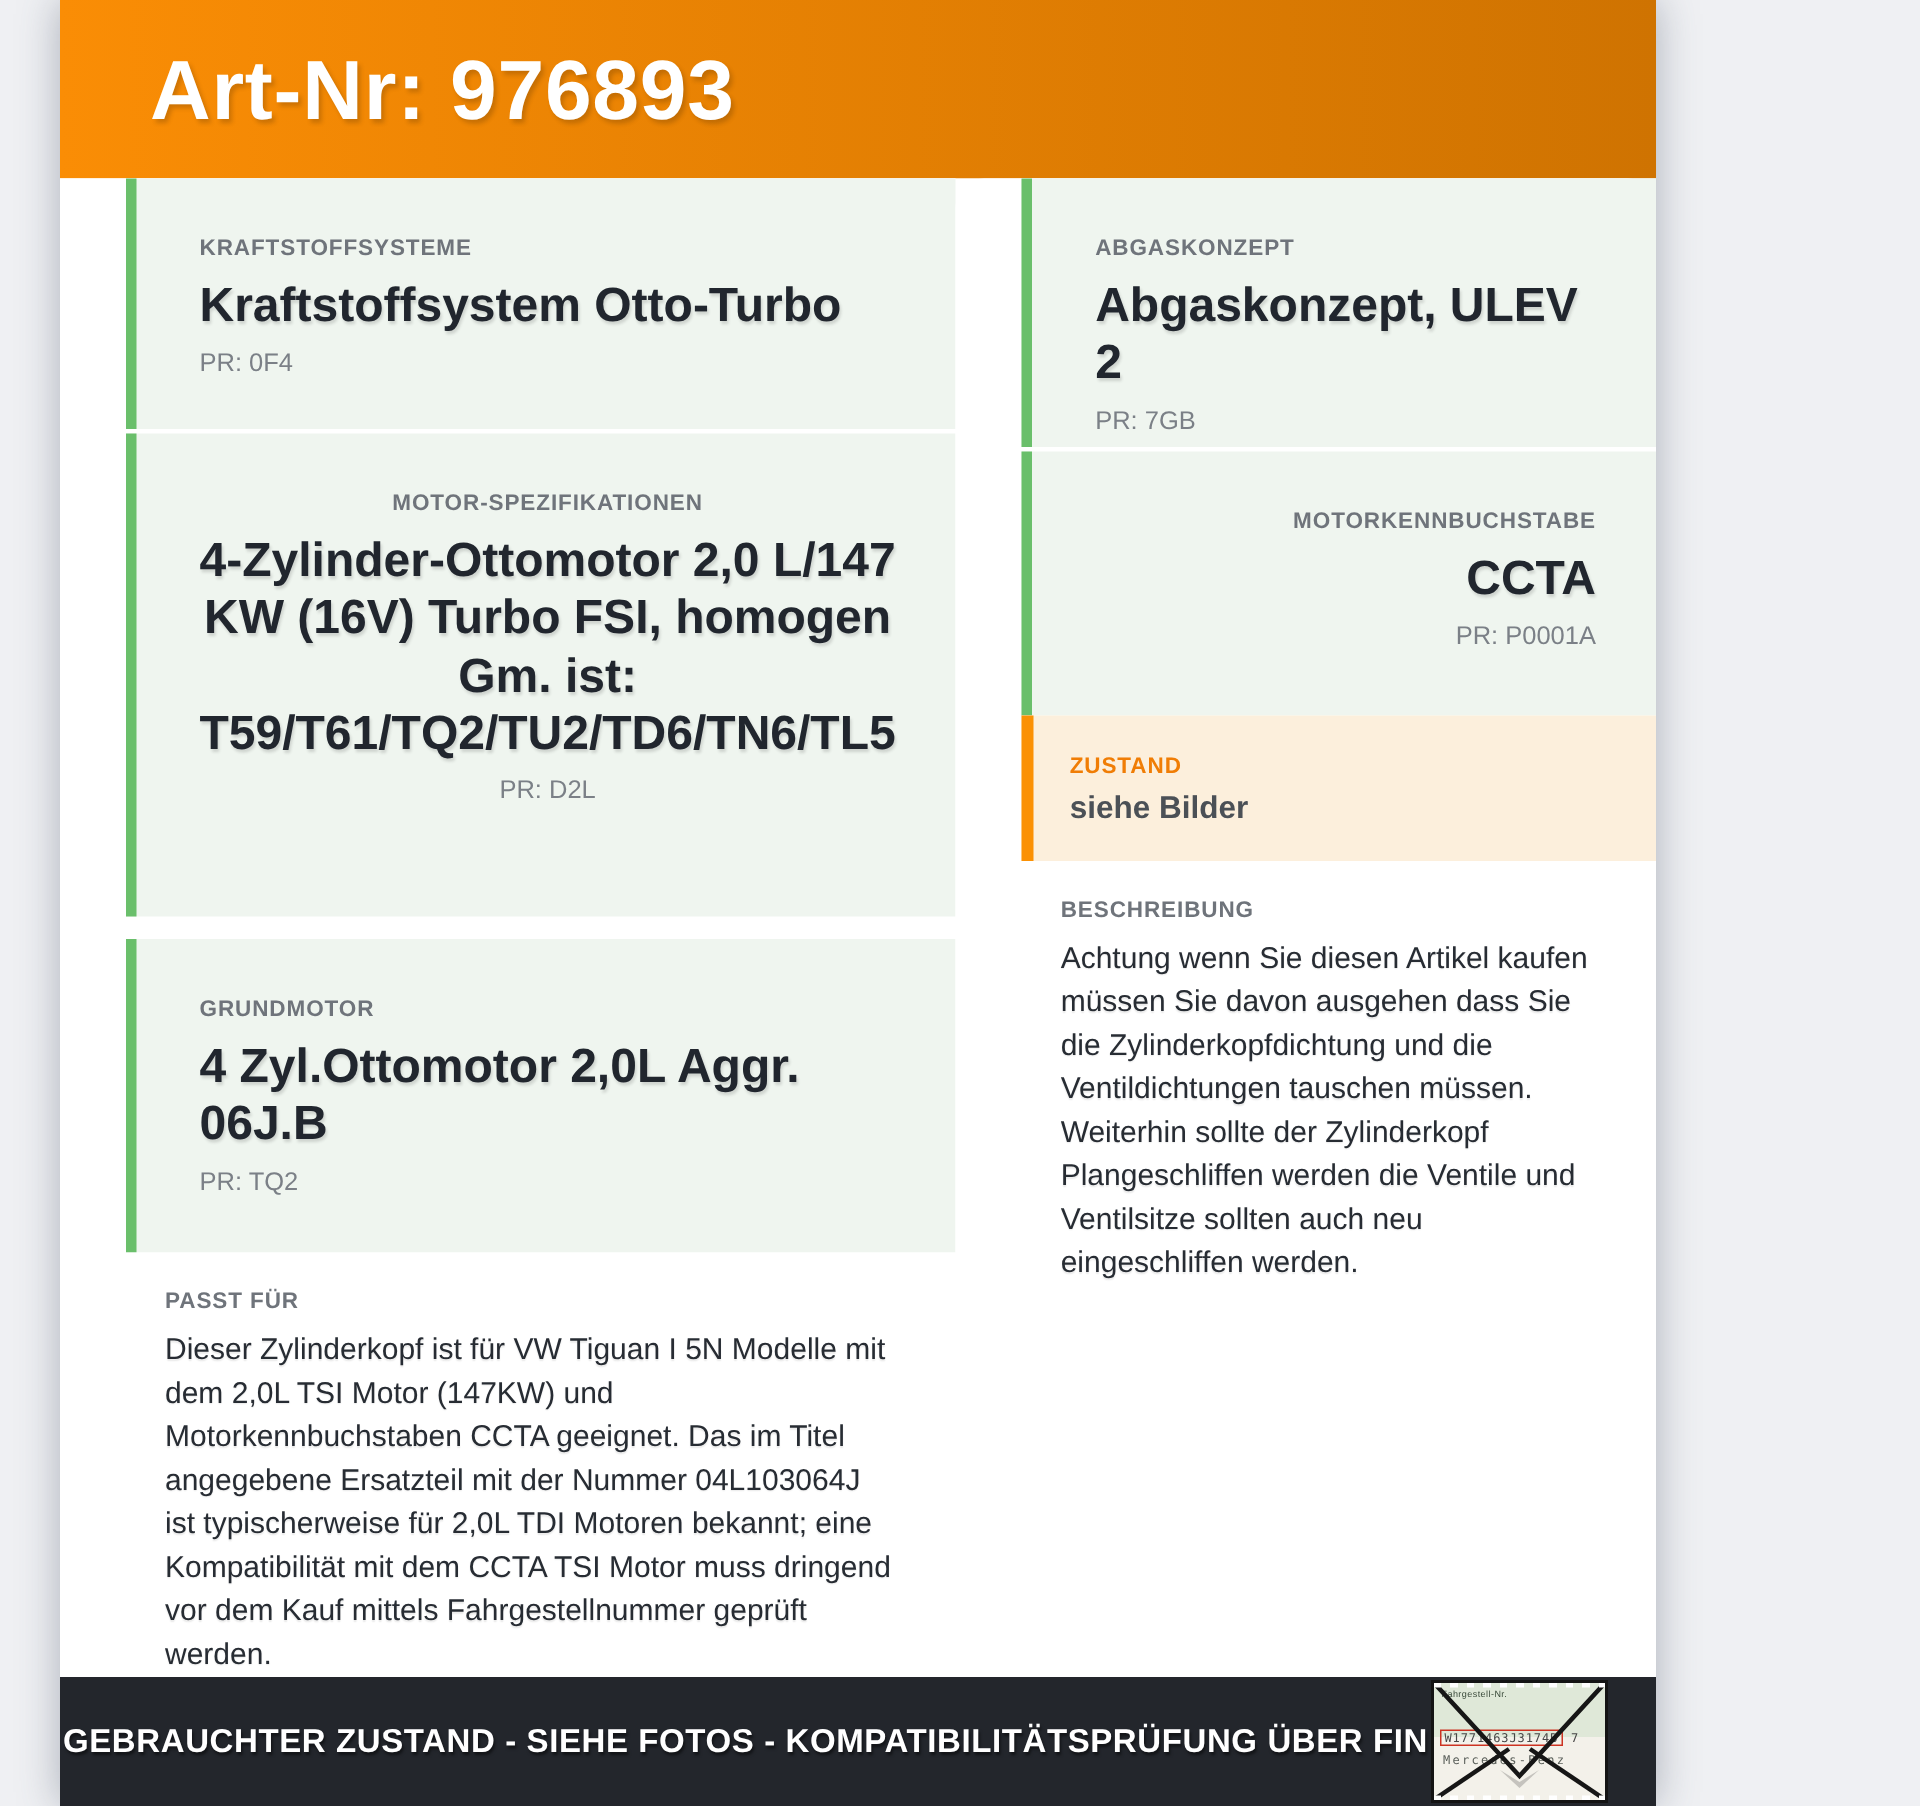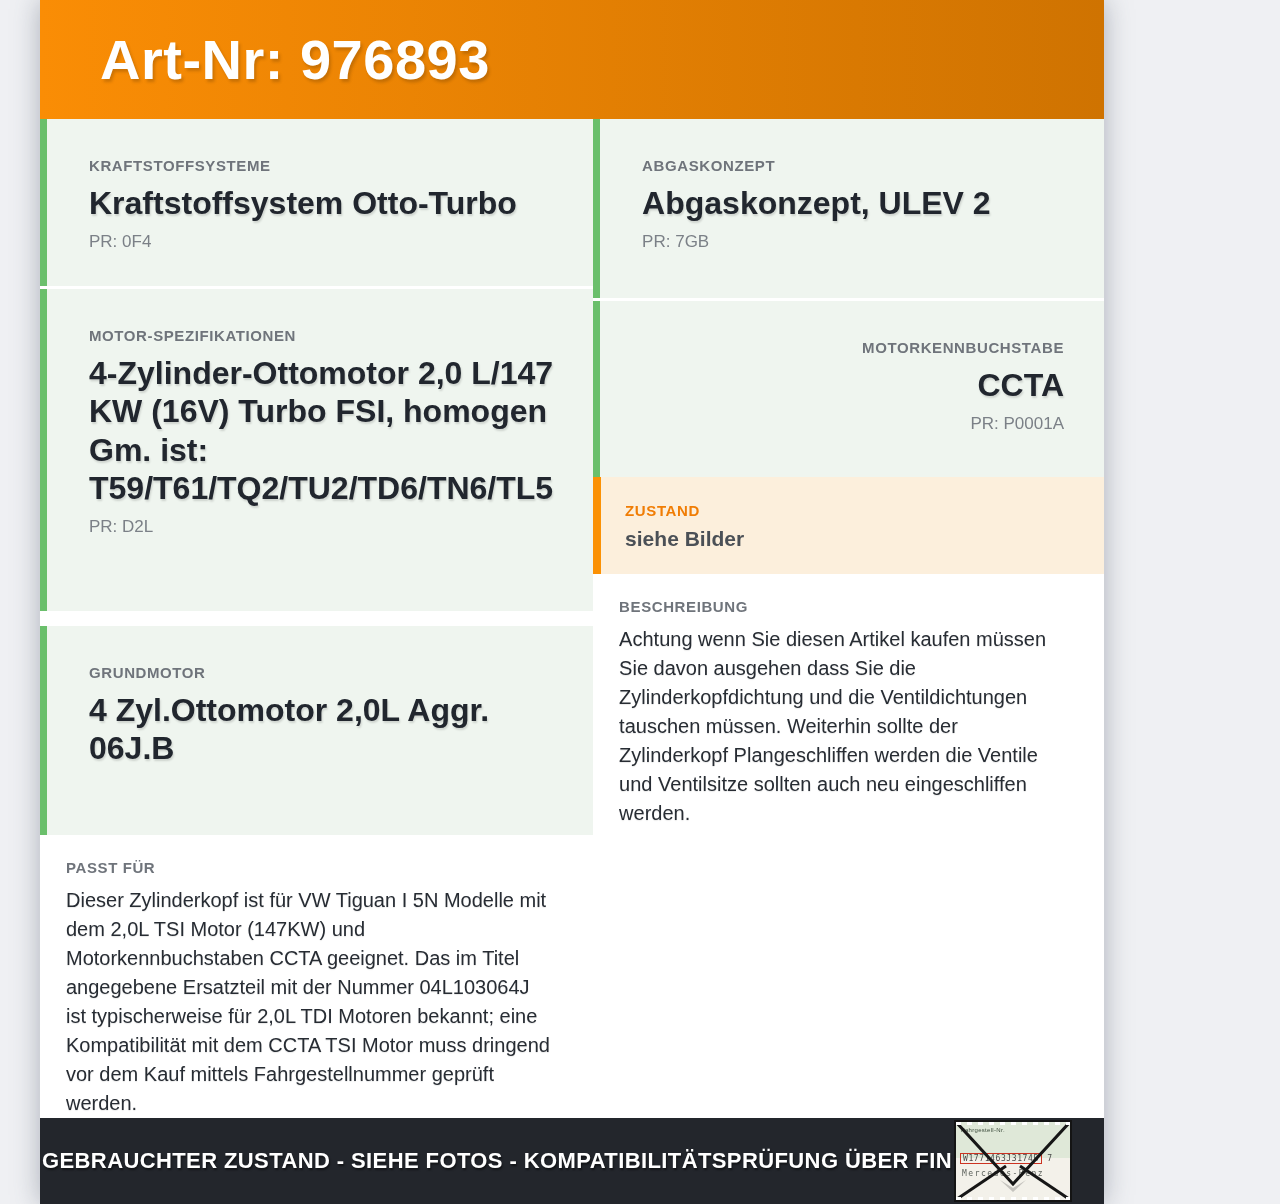--- a/index.html
+++ b/index.html
@@ -28,30 +28,30 @@
     background:linear-gradient(90deg, var(--header-from), var(--header-to));
     display:flex; align-items:center;
   }
   .topbar h1{
     color:#fff; font-size:56px; font-weight:700;
     padding-left:60px; letter-spacing:.5px;
     text-shadow:2px 3px 3px rgba(60,30,0,.22);
   }
   
   .columns{height:999px; flex:0 0 999px; display:flex; background:#fff;}
-  .col{display:flex; flex-direction:column; background:#fff;}
+  .col{display:flex; flex-direction:column; background:#fff;padding-left:44px;}
   .col-left{width:600px;}
   .col-right{width:604px;border-radius:19px;}
   .card{
     background:var(--card-bg);
     border-left:7px solid var(--green);
     padding:38px 40px 0 42px;
   }
   .card.c1{height:179px; margin-bottom:3px;}
-  .card.c2l{height:349px; margin-bottom:15px;}
+  .card.c2l{height:349px; margin-bottom:15px;text-align:center;}
   .card.c3l{height:225px;}
   .card.c2r{height:176px; margin-bottom:0;text-align:right;}
   .zustand{
     height:97px;
     background:var(--orange-light);
     border-left:8px solid var(--orange);
     padding:25px 24px 0 24px;
   }
   .plain{
     flex:1 1 auto;
@@ -139,20 +139,21 @@
 
       <section class="card c2l">
         <div class="label">MOTOR-SPEZIFIKATIONEN</div>
         <h2>4-Zylinder-Ottomotor 2,0 L/147 KW (16V) Turbo FSI, homogen Gm. ist: T59/T61/TQ2/TU2/TD6/TN6/TL5</h2>
         <div class="pr">PR: D2L</div>
       </section>
 
       <section class="card c3l">
         <div class="label">GRUNDMOTOR</div>
         <h2>4 Zyl.Ottomotor 2,0L Aggr. 06J.B</h2>
+        <div class="pr">PR: TQ2</div>
       </section>
 
       <section class="plain">
         <div class="label">PASST FÜR</div>
         <p>Dieser Zylinderkopf ist für VW Tiguan I 5N Modelle mit dem 2,0L TSI Motor (147KW) und Motorkennbuchstaben CCTA geeignet. Das im Titel angegebene Ersatzteil mit der Nummer 04L103064J ist typischerweise für 2,0L TDI Motoren bekannt; eine Kompatibilität mit dem CCTA TSI Motor muss dringend vor dem Kauf mittels Fahrgestellnummer geprüft werden.</p>
       </section>
 
     </div>
 
     <div class="col col-right">

